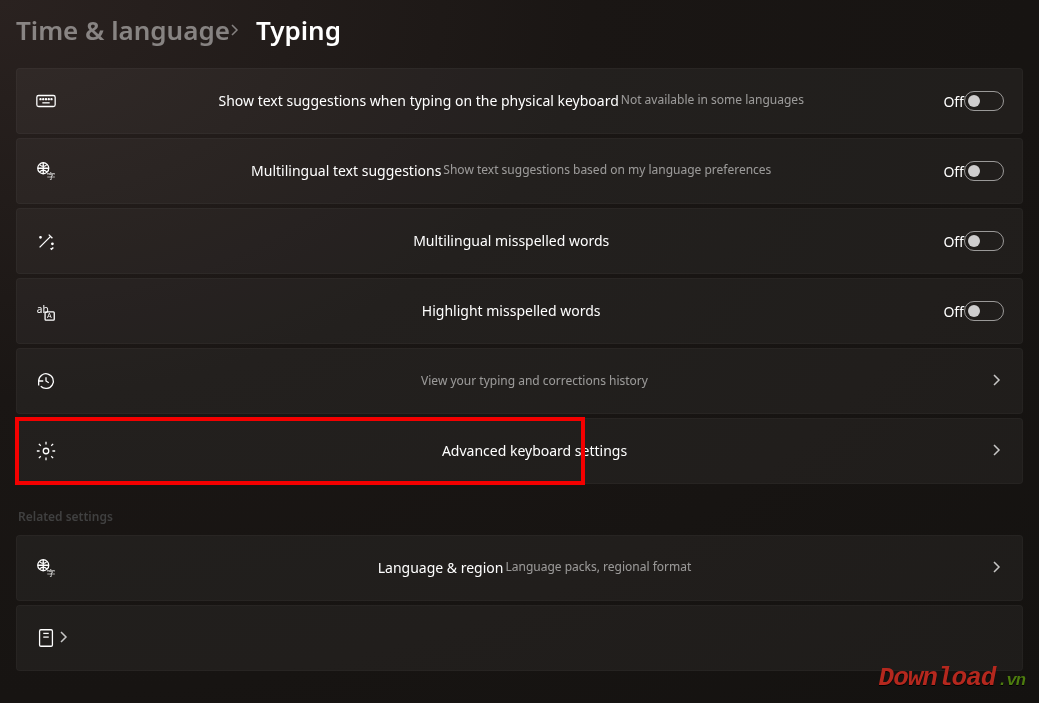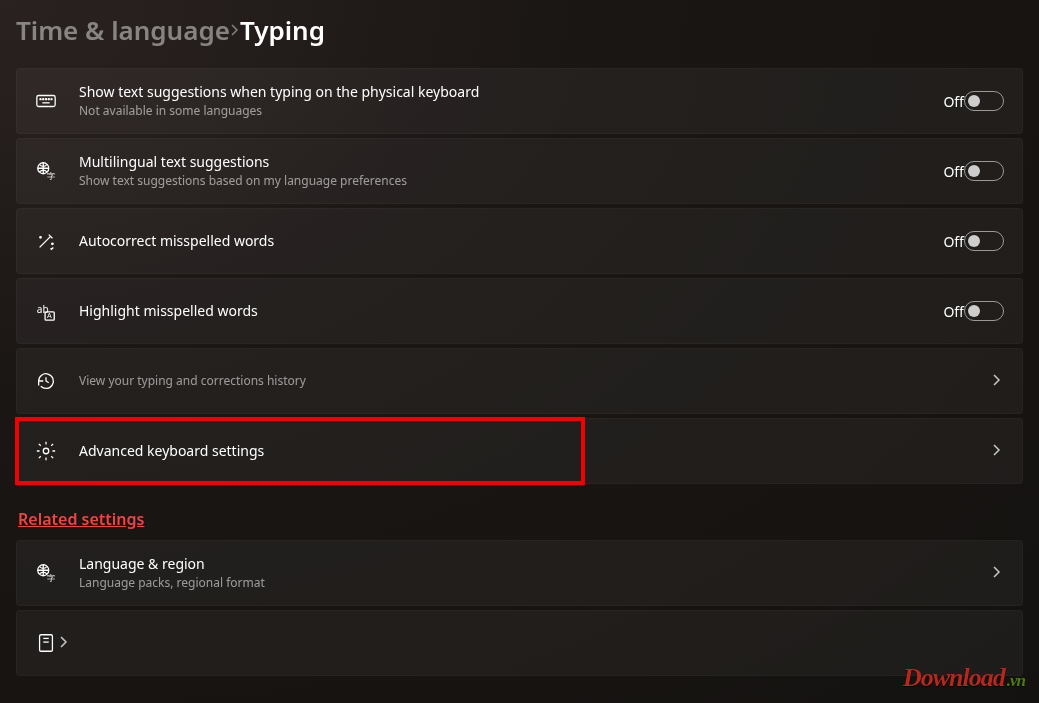--- a/index.html
+++ b/index.html
@@ -27,20 +27,21 @@
     cursor: pointer;
   }
   .breadcrumb-chevron {
     font-size: 14px;
     color: rgba(255,255,255,0.45);
   }
   .breadcrumb-current {
     font-size: 26px;
     font-weight: 600;
     color: #ffffff;
+    margin-left: 16px;
   }
   .card {
     background: rgba(255,255,255,0.045);
     border: 1px solid rgba(255,255,255,0.03);
     border-radius: 4px;
     margin-bottom: 4px;
     display: flex;
     align-items: center;
     padding: 0 18px;
     min-height: 66px;
@@ -54,22 +55,22 @@
     display: flex;
     align-items: center;
     justify-content: center;
     color: #ffffff;
   }
   .card-icon svg { width: 22px; height: 22px; }
   .card-body {
     flex: 1;
     margin-left: 22px;
     display: flex;
-    flex-direction: column;
-    justify-content: flex-start;
+    flex-direction: row;
+    justify-content: center;
     gap: 2px;
   }
   .card-title {
     font-size: 14px;
     color: #ffffff;
     line-height: 1.3;
   }
   .card-subtitle {
     font-size: 12px;
     color: rgba(255,255,255,0.55);
@@ -102,41 +103,40 @@
     top: 3px;
     left: 3px;
   }
   .chevron-right {
     color: rgba(255,255,255,0.75);
     font-size: 13px;
     width: 14px;
     text-align: center;
   }
   .section-header {
-    font-size: 16px;
+    font-size: 12px;
     font-weight: 600;
-    color: #ef4444;
+    color: #404040;
     margin: 24px 0 10px 2px;
-    text-decoration: underline;
   }
   .highlight-clip {
     
     position: absolute;
     top: -2px;
     left: -2px;
     width: 570px;
     height: calc(100% + 4px);
     border: 4px solid #f40000;
     pointer-events: none;
   }
   .watermark {
     position: absolute;
     right: 14px;
     bottom: 10px;
-    font-family: Liberation Serif, serif;
+    font-family: Liberation Mono, monospace;
     font-style: italic;
     font-weight: 900;
     font-size: 26px;
     letter-spacing: -1px;
     color: #b4281e;
     text-shadow: 0 1px 0 #000;
     display: flex;
     align-items: baseline;
   }
   .watermark .tld {
@@ -210,21 +210,21 @@
     <span class="card-icon">
       <svg viewBox="0 0 24 24" fill="none" stroke="currentColor" stroke-width="1.4">
           <path d="M5 19 L17 7"></path>
           <path d="M15 5 l4 4"></path>
           <circle cx="6" cy="8" r="0.8" fill="currentColor"></circle>
           <circle cx="19" cy="15" r="0.8" fill="currentColor"></circle>
           <path d="M20 19 l-2 2 -1 -1" stroke-width="1.6"></path>
         </svg>
     </span>
     <div class="card-body">
-      <span class="card-title">Autocorrect misspelled words</span>
+      <span class="card-title">Multilingual misspelled words</span>
     </div>
     <div class="card-trailing">
       <span class="toggle-label">Off</span>
       <div class="toggle">
           <div class="toggle-knob"></div>
         </div>
     </div>
   </div>
 
   <div class="card">

